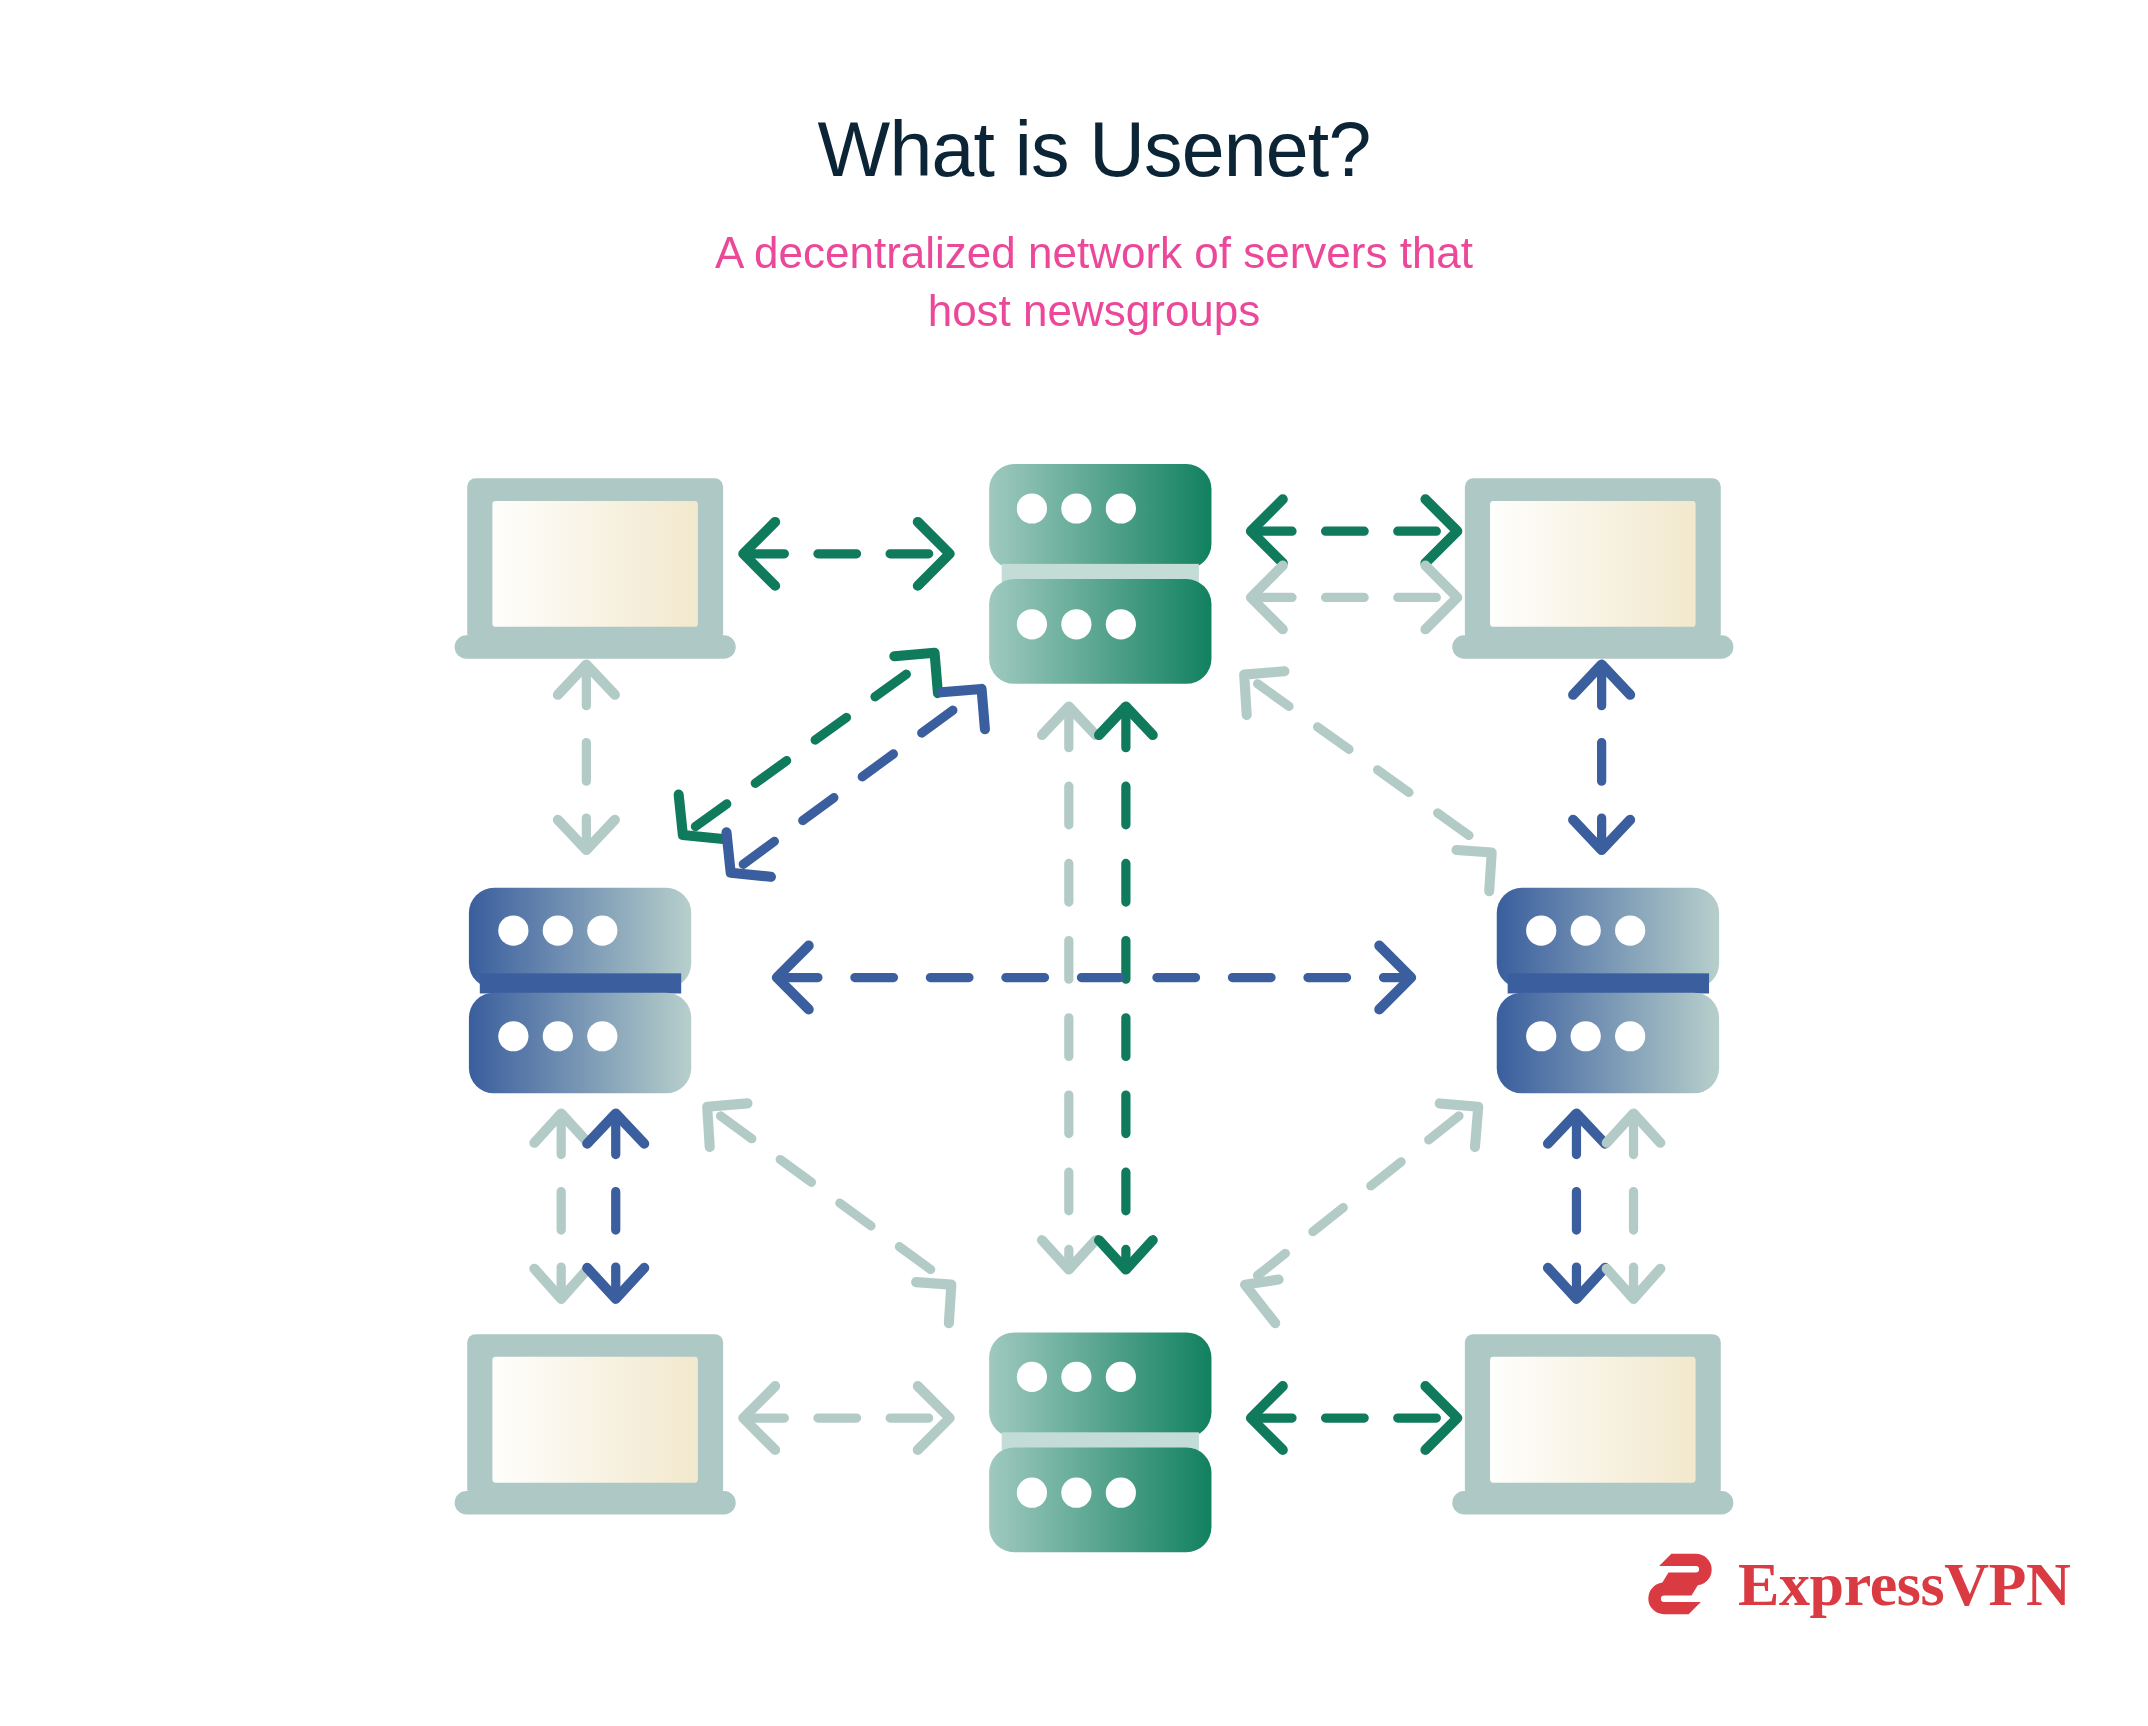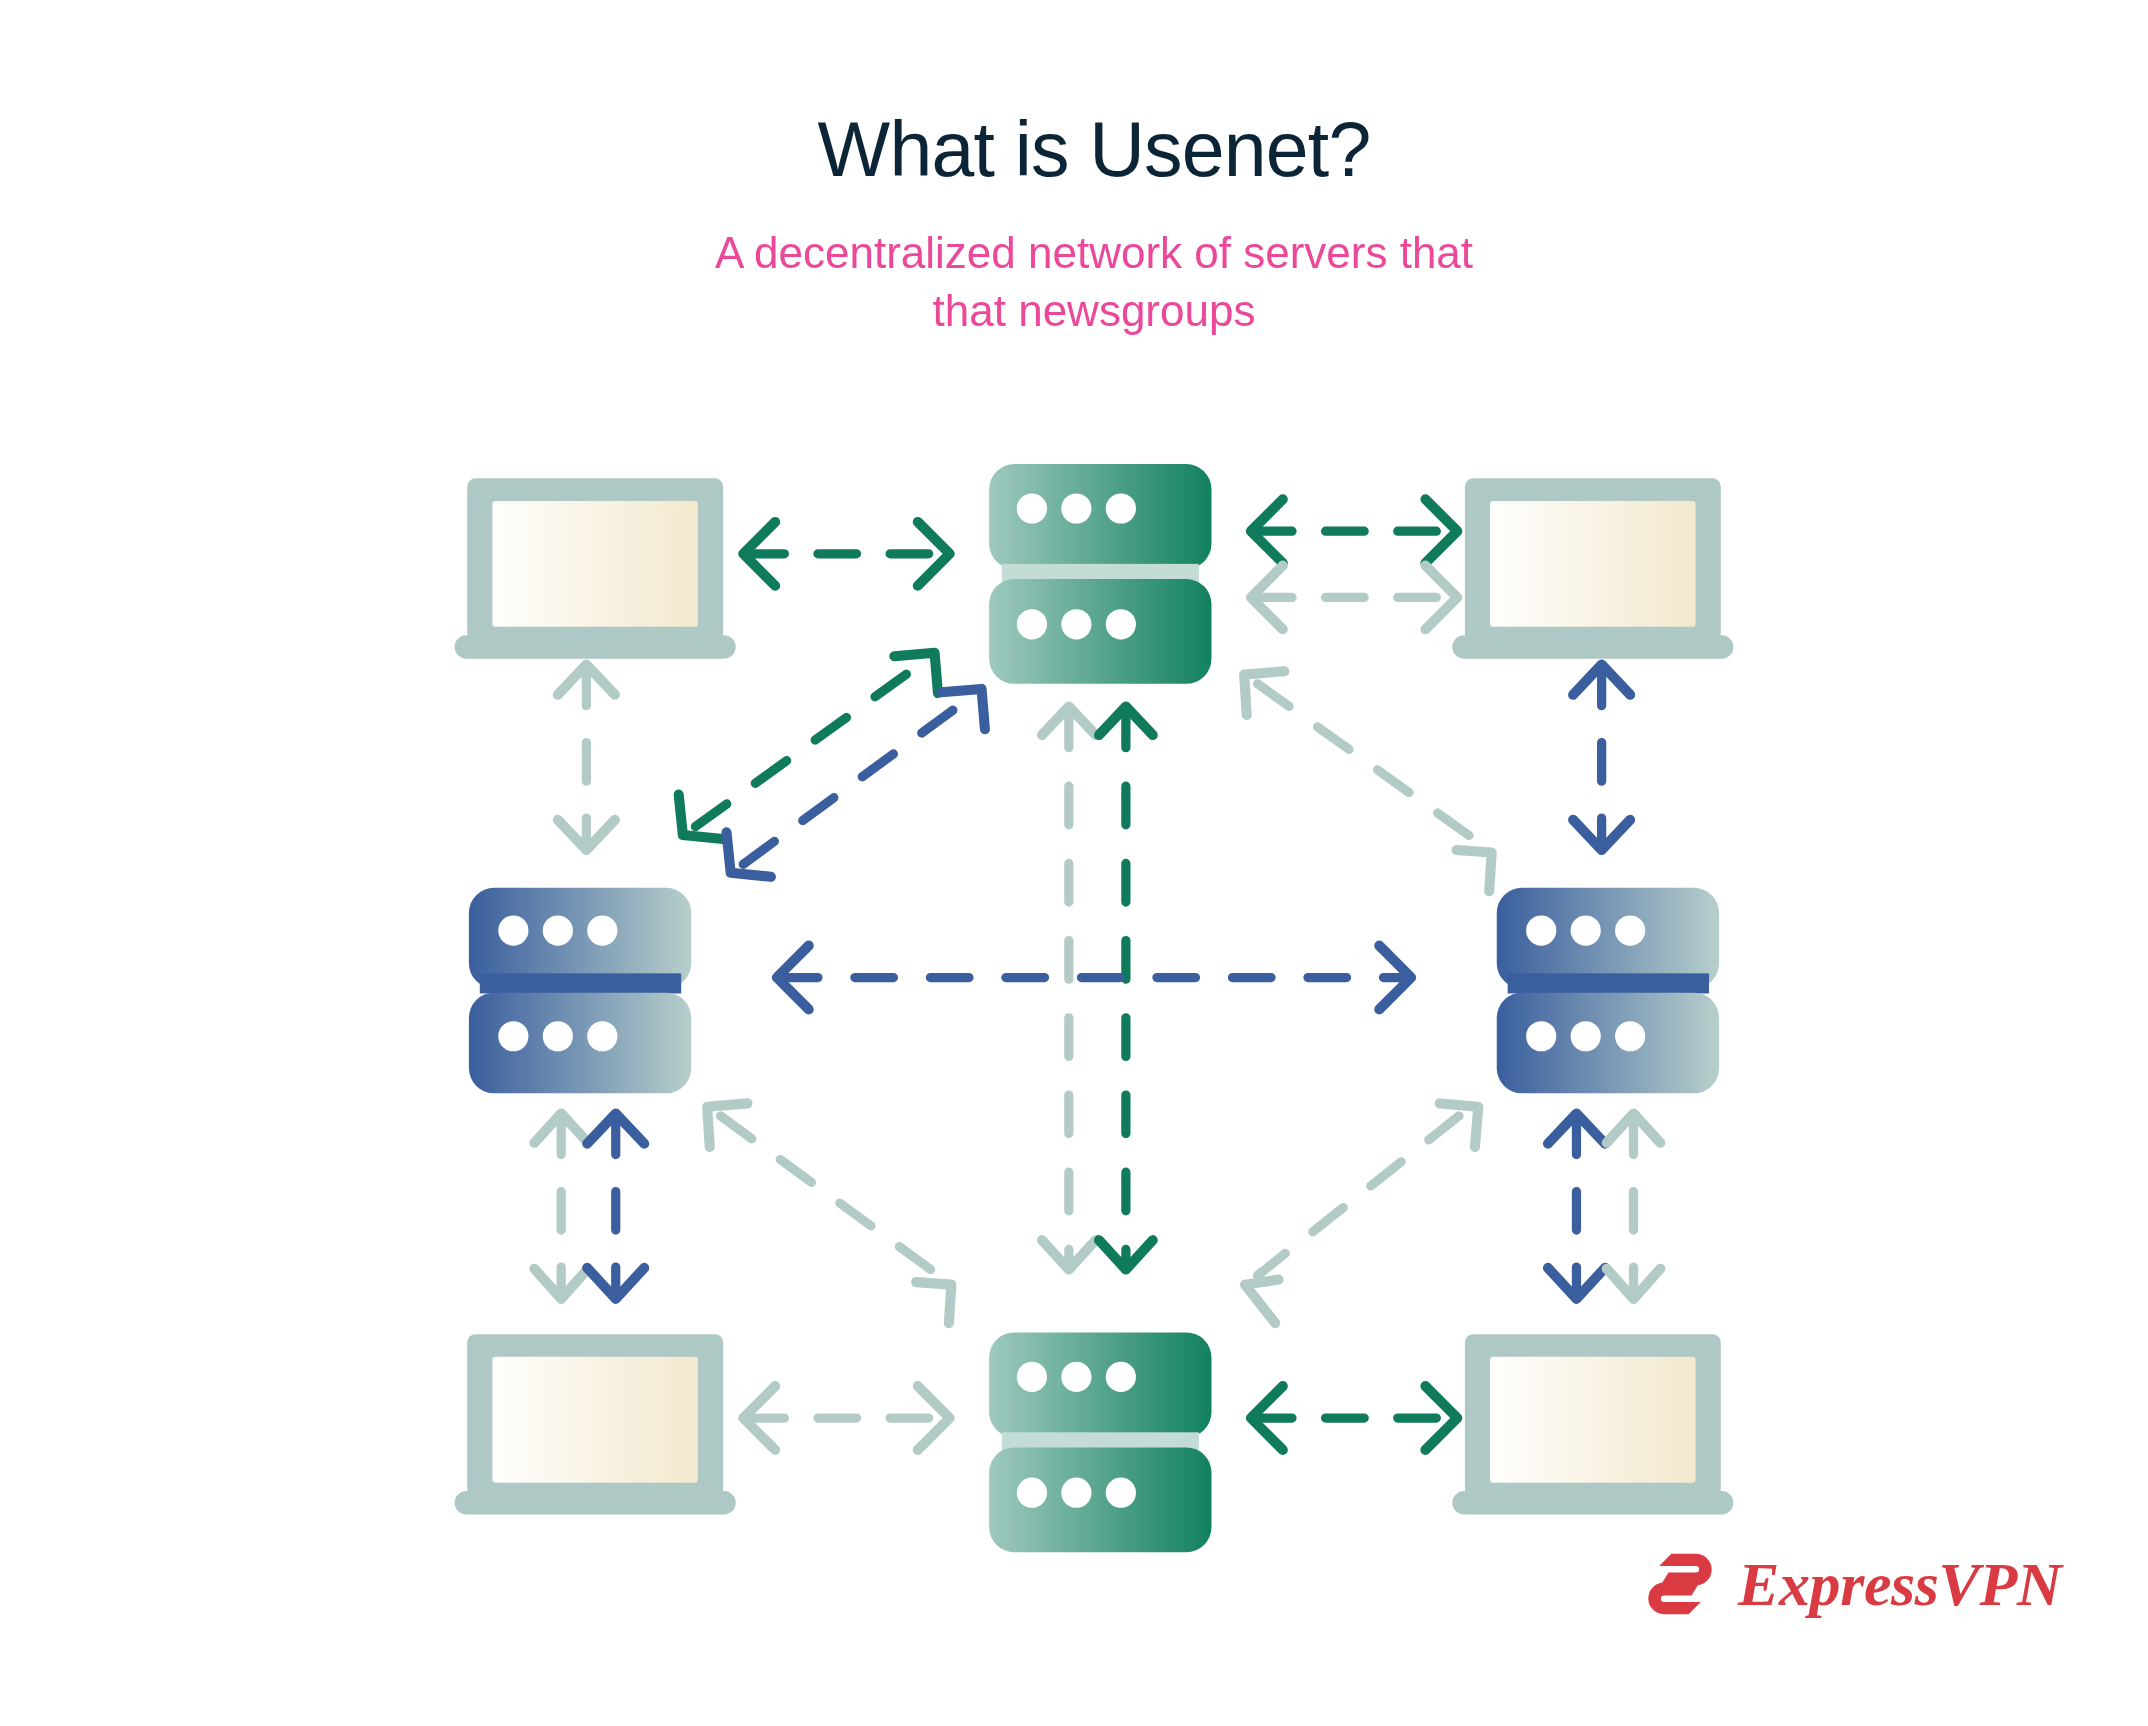--- a/index.html
+++ b/index.html
@@ -60,21 +60,20 @@
   }
 
   
   .logo {
     position: absolute;
     left: 1624px;
     top: 1548px;
     display: flex;
     align-items: center;
     gap: 22px;
-    font-style: italic;
   }
   .logo-mark {
     width: 72px;
     height: 72px;
     flex: 0 0 auto;
   }
   .logo-text {
     font-family: "Liberation Serif", serif;
     font-size: 62px;
     font-weight: 700;
@@ -86,21 +85,21 @@
 </style>
 </head>
 <body>
 
 <div id="canvas">
 
   <div class="header">
     <h1 class="title">What is Usenet?</h1>
     <p class="subtitle">
       <span>A decentralized network of servers that</span><br>
-      <span>that newsgroups</span>
+      <span>host newsgroups</span>
     </p>
   </div>
 
   <svg id="diagram" viewBox="0 0 2560 2057">
     <defs>
 
       <linearGradient id="gradGreenServer" x1="0" y1="0" x2="1" y2="0">
         <stop offset="0%" stop-color="#9fc9bf"></stop>
         <stop offset="100%" stop-color="#11815f"></stop>
       </linearGradient>

